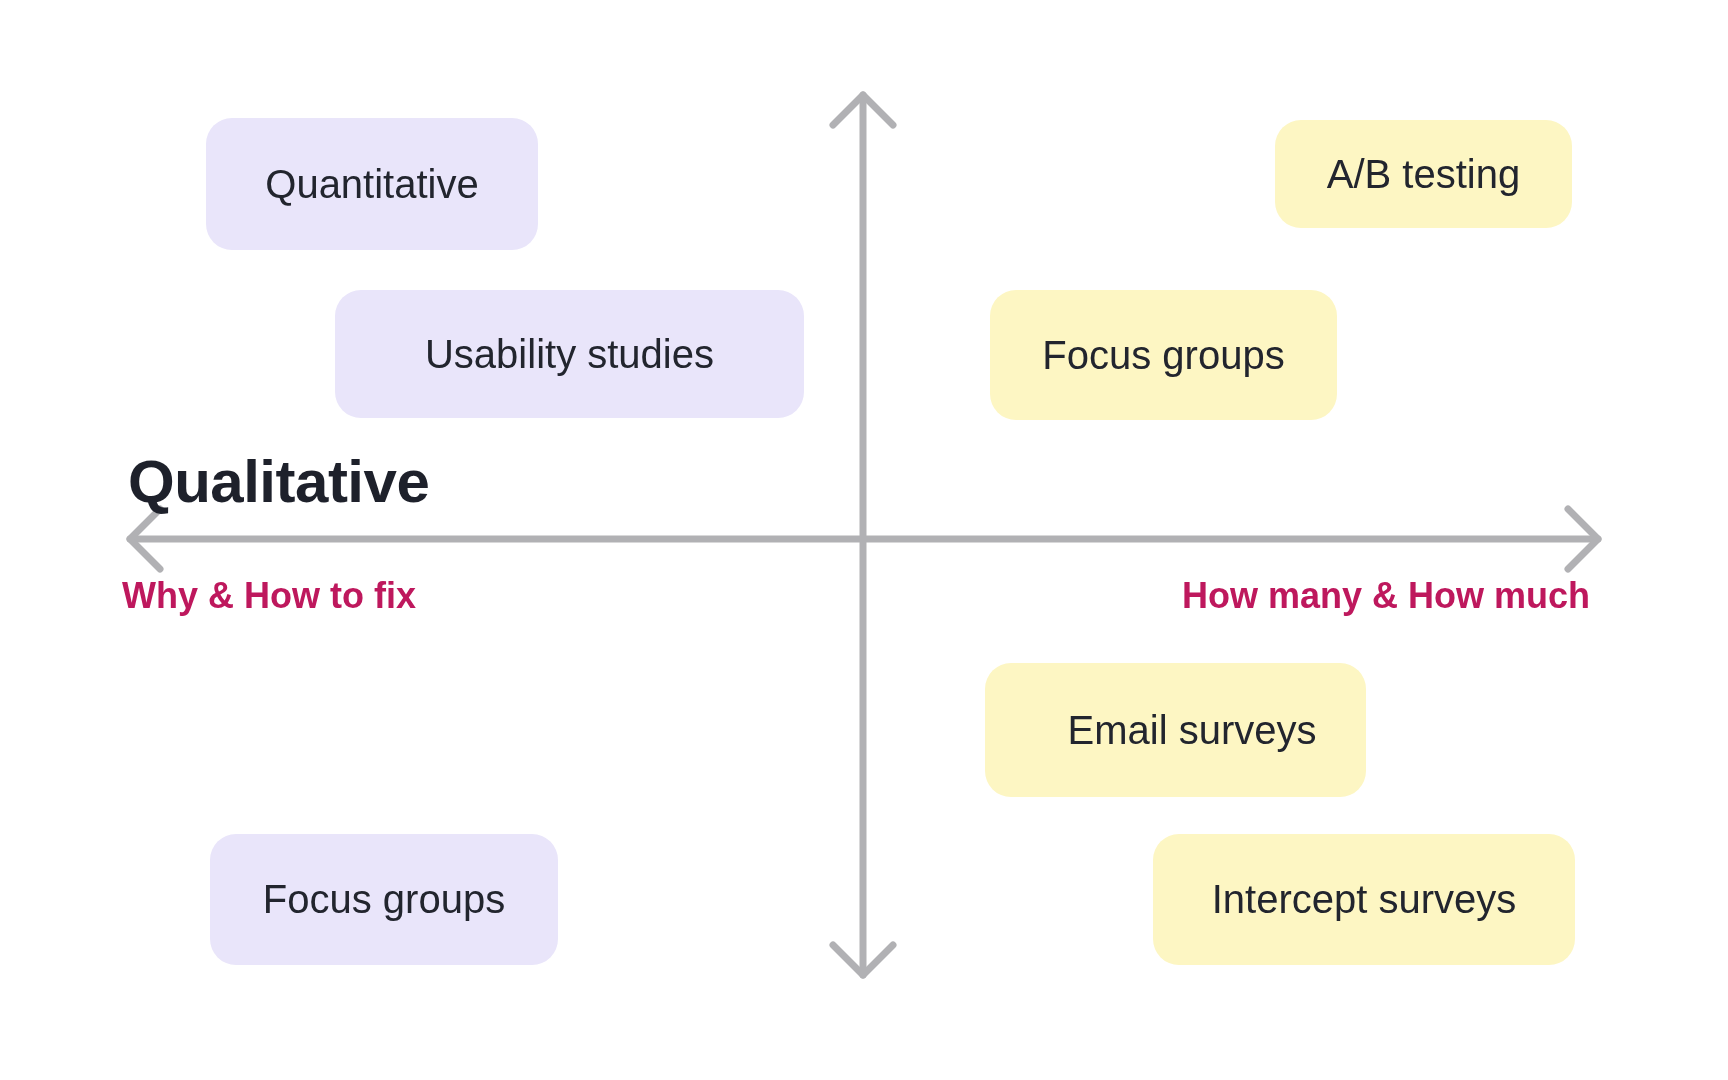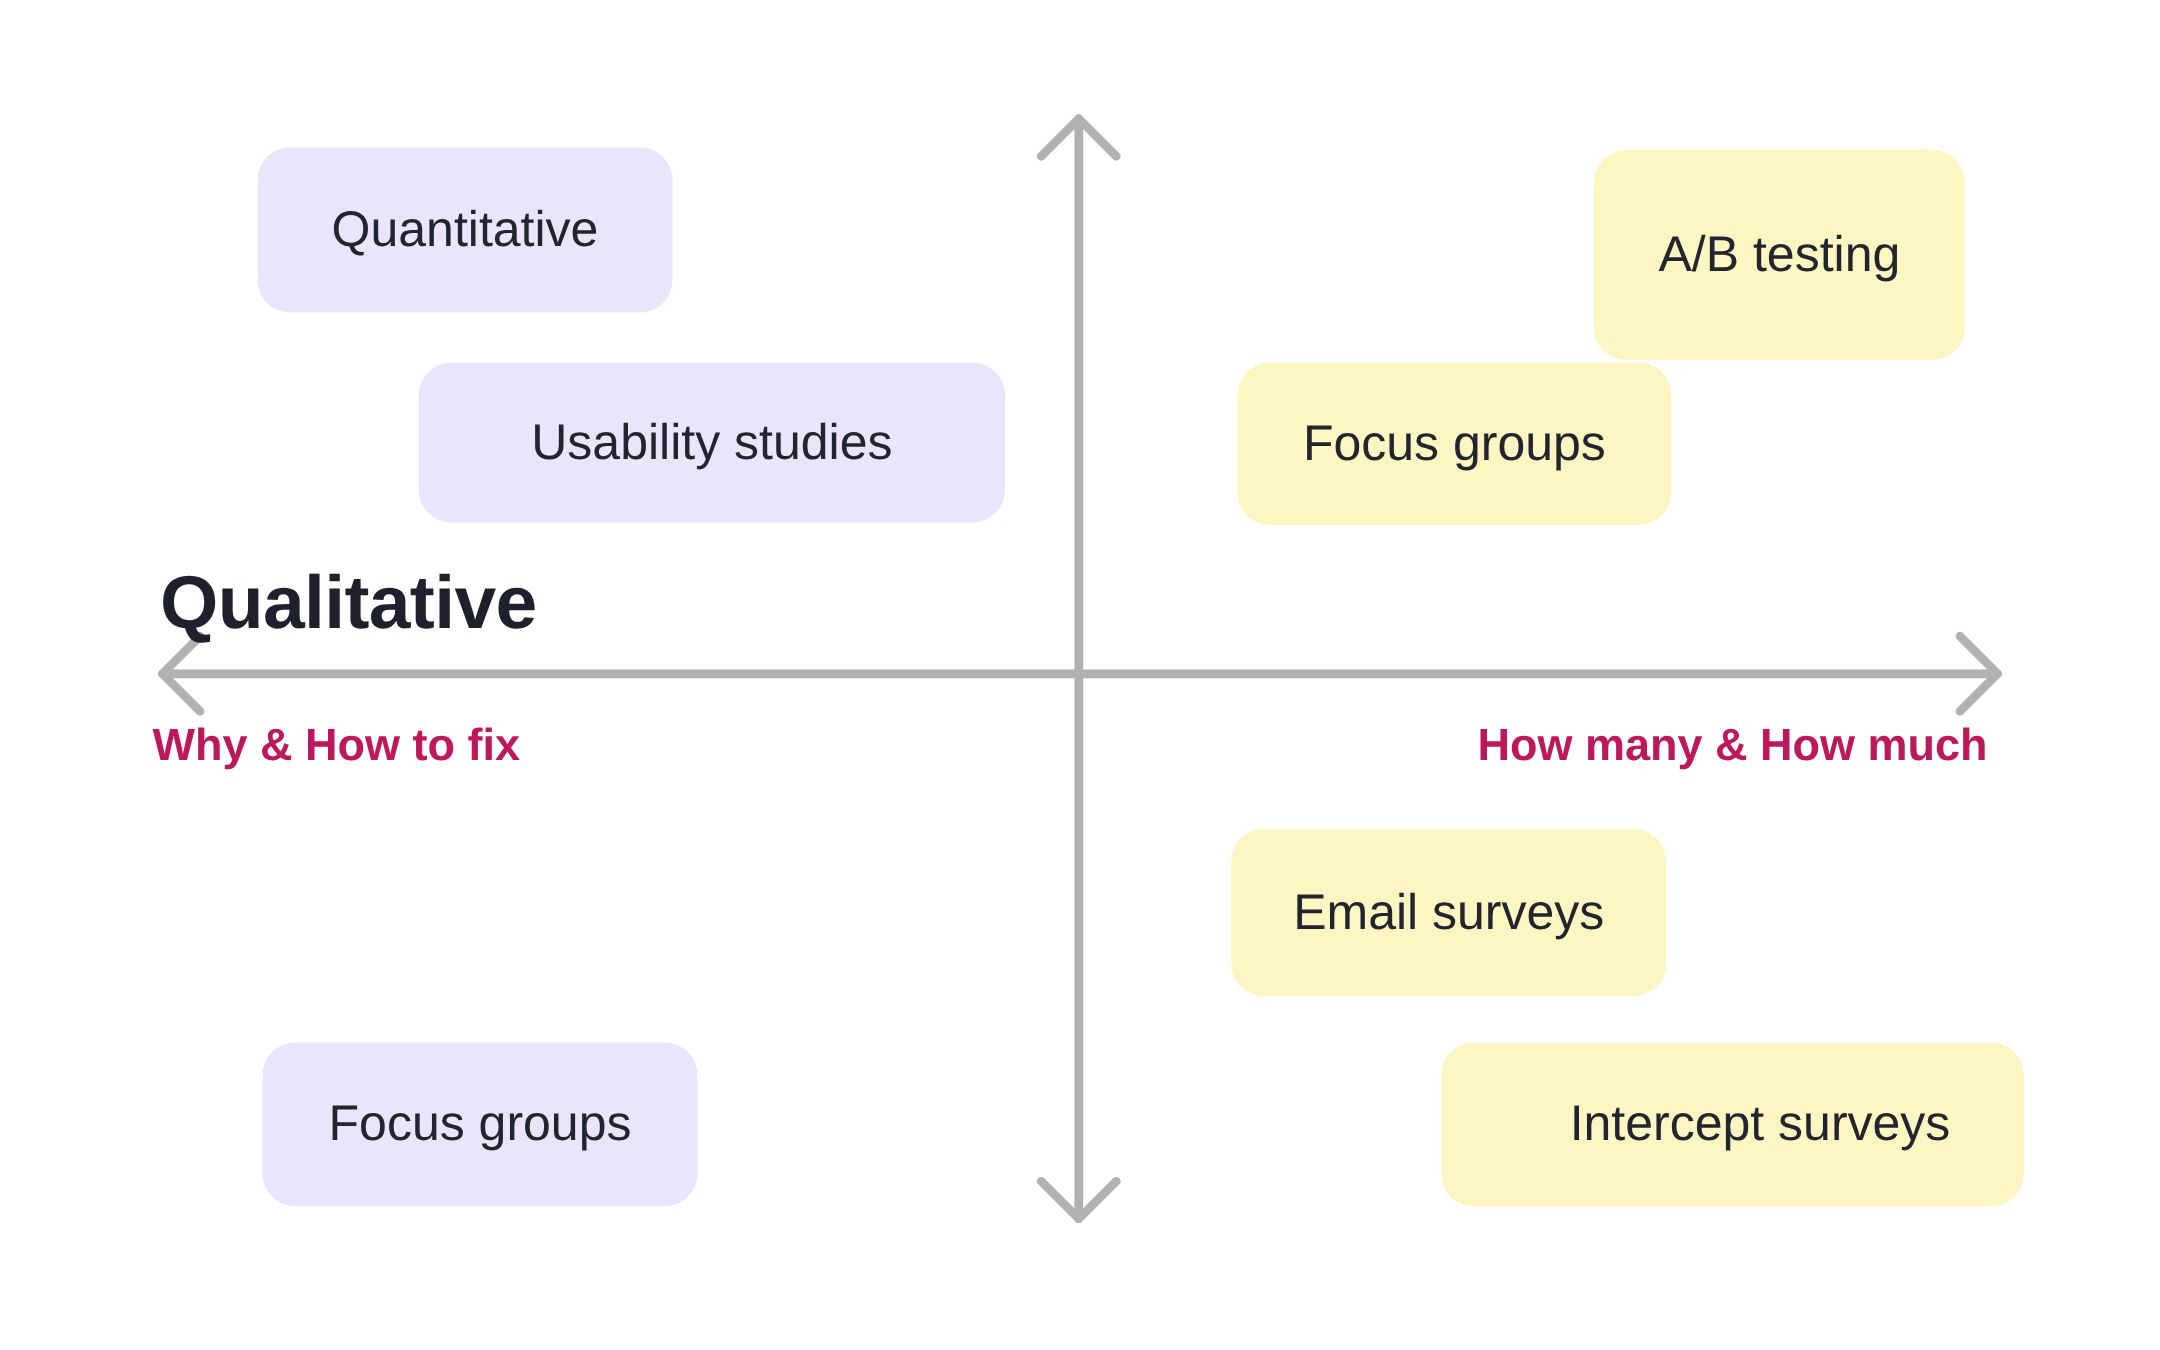--- a/index.html
+++ b/index.html
@@ -53,26 +53,26 @@
     font-size: 40px;
     font-weight: 400;
     color: #22252e;
     white-space: nowrap;
     cursor: default;
   }
   .card.purple { background: #e9e5fa; }
   .card.yellow { background: #fdf6c3; }
   .card0 { left: 206px;  top: 118px; width: 332px; height: 132px; }
   .card1 { left: 335px;  top: 290px; width: 469px; height: 128px; }
-  .card2 { left: 1275px; top: 120px; width: 297px; height: 168px; }
+  .card2 { left: 1275px; top: 120px; width: 297px; height: 108px; }
   .card3 { left: 990px;  top: 290px; width: 347px; height: 130px; }
   .card4 { left: 463px;  top: 665px; width: 280px; height: 132px; }
   .card5 { left: 210px;  top: 834px; width: 348px; height: 131px; }
-  .card6 { left: 985px;  top: 663px; width: 348px; height: 134px; }
-  .card7 { left: 1153px; top: 834px; width: 422px; height: 131px; padding-left: 44px; }
+  .card6 { left: 985px;  top: 663px; width: 348px; height: 134px; padding-left: 33px; }
+  .card7 { left: 1153px; top: 834px; width: 422px; height: 131px; }
 </style>
 </head>
 <body>
 
 <div class="canvas">
 
   <svg class="axes-svg" viewBox="0 0 1728 1080" xmlns="http://www.w3.org/2000/svg">
 
     <path d="M 130 539 L 1598 539"></path>
     <path d="M 160 509 L 130 539 L 160 569"></path>

